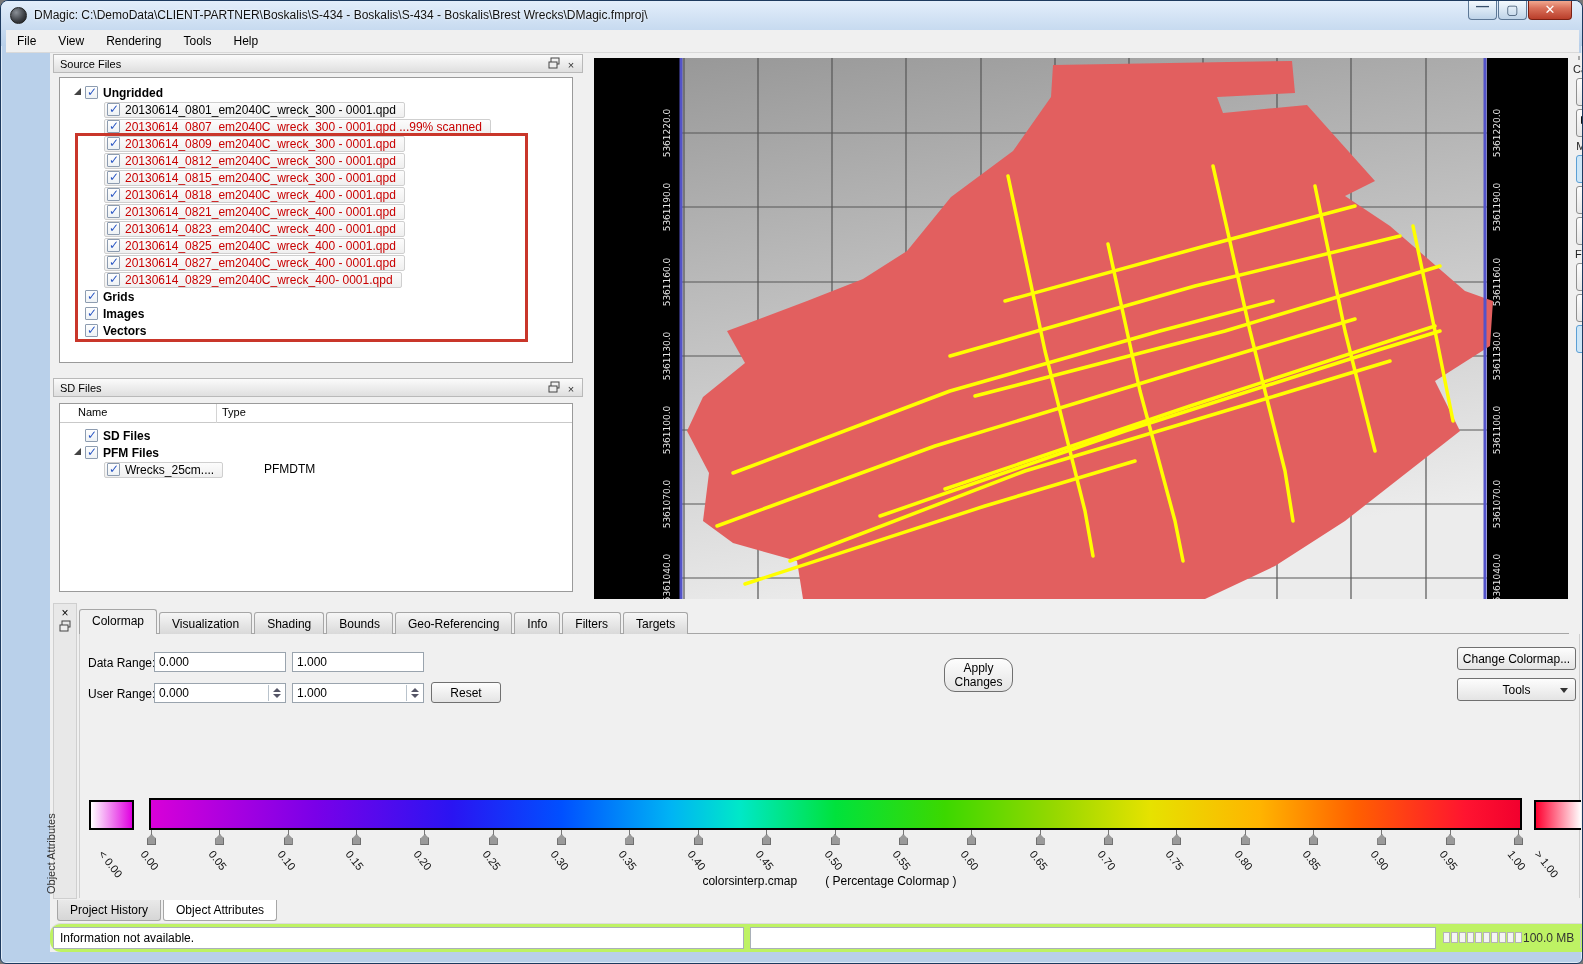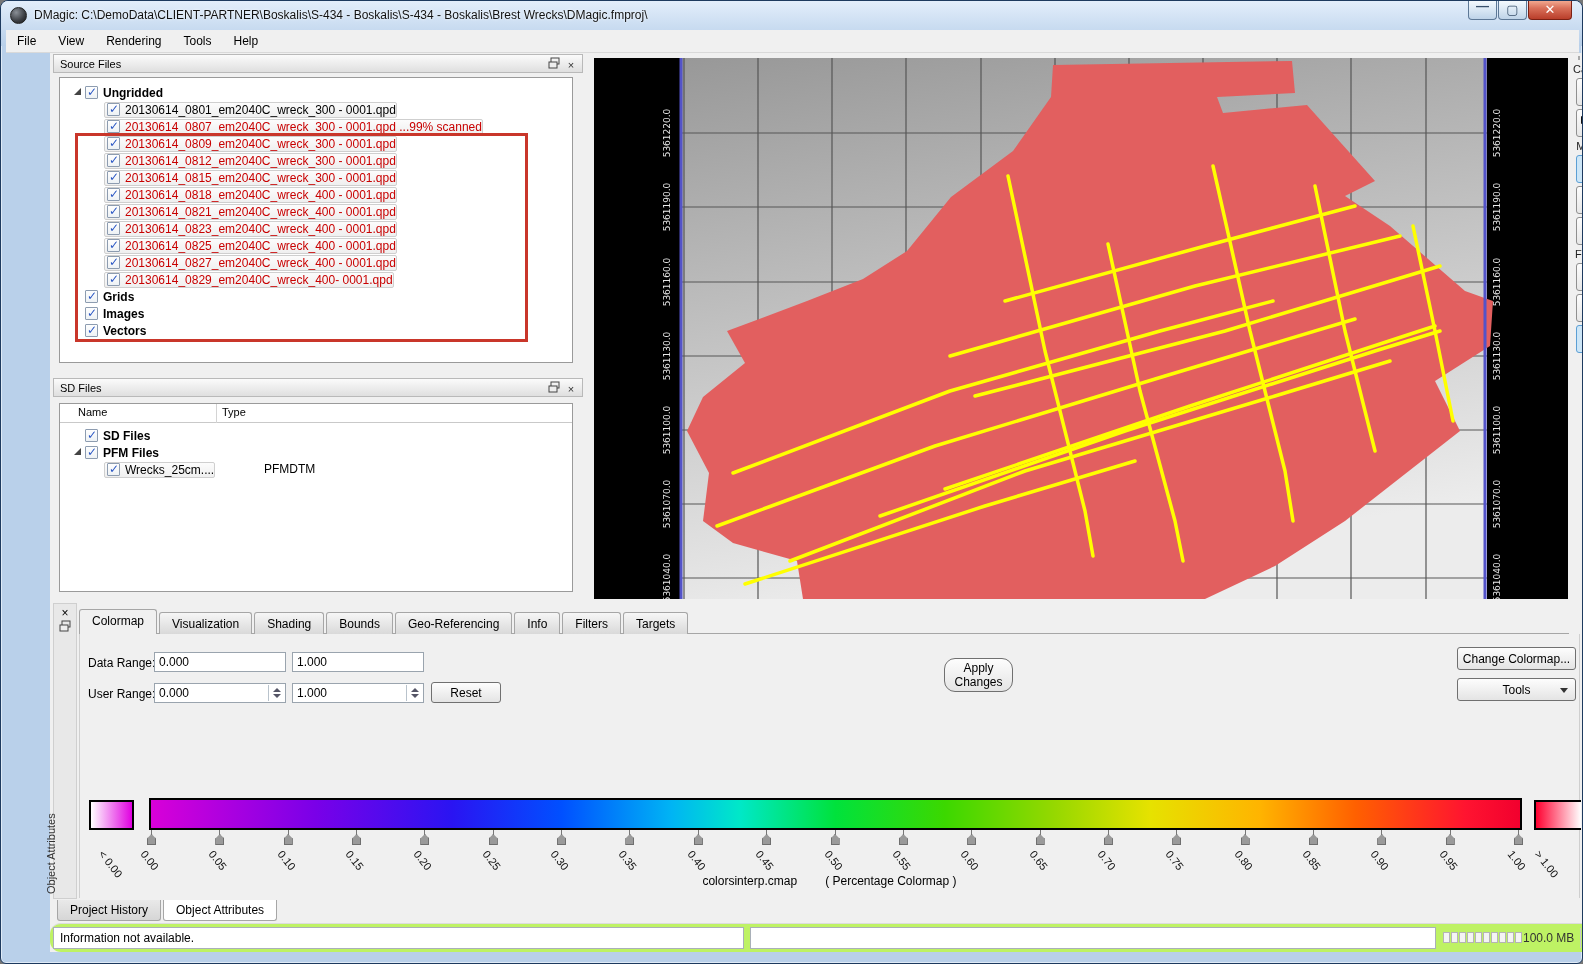--- a/index.html
+++ b/index.html
@@ -42,21 +42,21 @@
   .tree-row{position:absolute;left:2px;height:17px;line-height:16px;white-space:nowrap;}
   .tw{display:inline-block;vertical-align:middle;}
   .expander{width:0;height:0;border-bottom:7px solid #444;border-left:7px solid transparent;
      margin:0 4px 2px 6px;}
   .checkbox{width:13px;height:13px;border:1px solid #8d9cb0;border-radius:1px;
      background:linear-gradient(#fefefe,#eef2f5);position:relative;margin-right:5px;}
   .checkbox:after{content:"✓";position:absolute;left:1px;top:-3px;color:#2b57c4;
      font-size:12px;font-weight:bold;}
   .bold{font-weight:bold;}
   .file-card{border:1px solid #cfcfcf;border-radius:2px;
-     background:linear-gradient(#fcfcfc,#efefef);padding:0 0 0 2px;height:16px;
+     background:linear-gradient(#fcfcfc,#efefef);padding:0 8px 0 2px;height:16px;
      display:inline-flex;align-items:center;}
   .red-text{color:#c80000;}
   #annotation-rect{left:25px;top:80px;width:453px;height:209px;
      border:3px solid #c9362a;pointer-events:none;z-index:5;}
   
   .col-header{height:19px;border-bottom:1px solid #c9c9c9;font-size:11px;}
   .col-name{position:absolute;left:18px;top:2px;}
   .col-type{position:absolute;left:162px;top:2px;}
   .col-sep{position:absolute;left:156px;top:0;width:1px;height:19px;background:#d4d4d4;}
   

